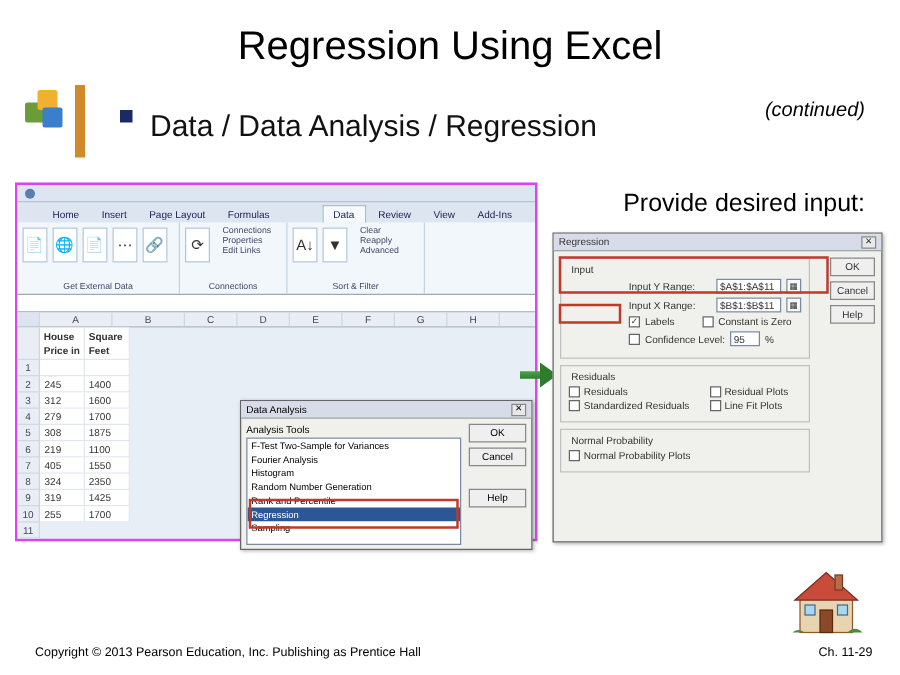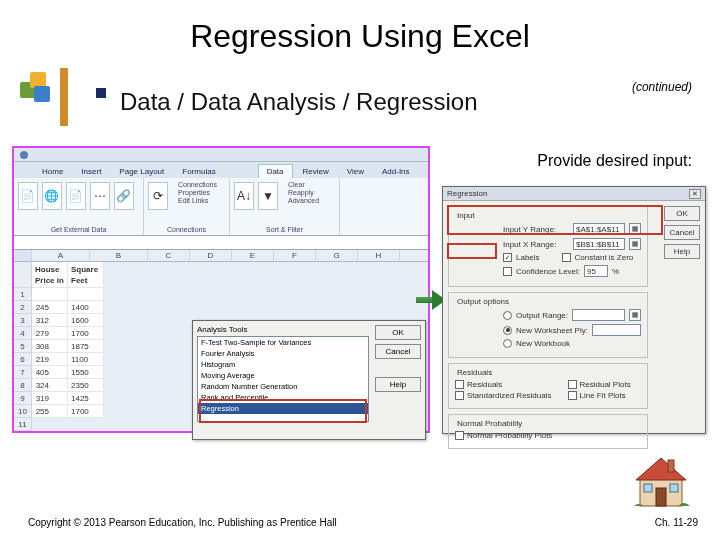--- a/index.html
+++ b/index.html
@@ -41,26 +41,26 @@
   }
   .bullet-square {
     width:10px; height:10px; background:#1a2a66;
   }
   .breadcrumb {
     font-size:24px; color:#111;
   }
   .continued {
     position:absolute;
     right:28px; top:80px;
-    font-style:italic; font-size:12px;
+    font-style:italic; font-size:16px;
   }
   .subhead-provide{
     position:absolute;
     right:28px; top:152px;
-    font-size:16px;
+    font-size:20px;
   }
   
   .excel-window {
     position:absolute;
     left:12px; top:146px;
     width:418px;
     border:2px solid #d946ef;
     background:#e8eef6;
     font-size:9px;
     color:#333;
@@ -282,31 +282,35 @@
         <div class="cell num">1550</div>
         <div class="cell num">2350</div>
         <div class="cell num">1425</div>
         <div class="cell num">1700</div>
       </div>
     </div>
   </div>
 </div>
 
 <div class="data-analysis-dlg">
+  <div class="dlg-title">
+    <span>Data Analysis</span>
+    <span class="dlg-close">✕</span>
+  </div>
   <div class="da-body">
     <div class="da-list">
       <div class="da-label">Analysis Tools</div>
       <div class="da-listbox" id="da-listbox">
           <div>F-Test Two-Sample for Variances</div>
           <div>Fourier Analysis</div>
           <div>Histogram</div>
-          <div>Moving Average</div>
           <div>Random Number Generation</div>
           <div>Rank and Percentile</div>
           <div class="sel">Regression</div>
+          <div>Sampling</div>
         </div>
     </div>
     <div class="da-btns">
       <div class="dlg-btn">OK</div>
       <div class="dlg-btn">Cancel</div>
       <div style="height:10px"></div>
       <div class="dlg-btn">Help</div>
     </div>
   </div>
   <div class="da-outline"></div>
@@ -341,38 +345,20 @@
           <span>Labels</span>
           <div style="width:14px"></div>
           <div class="chk"></div>
           <span>Constant is Zero</span>
         </div>
         <div class="field-row">
           <div class="chk"></div>
           <span>Confidence Level:</span>
           <div class="txt sm">95</div>
           <span>%</span>
-        </div>
-      </div>
-      <div class="fieldset">
-        <div class="legend">Output options</div>
-        <div class="field-row">
-          <div class="radio"></div>
-          <span>Output Range:</span>
-          <div class="txt"></div>
-          <div class="picker">▦</div>
-        </div>
-        <div class="field-row">
-          <div class="radio on"></div>
-          <span>New Worksheet Ply:</span>
-          <div class="txt"></div>
-        </div>
-        <div class="field-row">
-          <div class="radio"></div>
-          <span>New Workbook</span>
         </div>
       </div>
       <div class="fieldset">
         <div class="legend">Residuals</div>
         <div class="twocol">
           <div>
             <div class="chk-row">
                 <div class="chk"></div>
                 <span>Residuals</span>
               </div>

